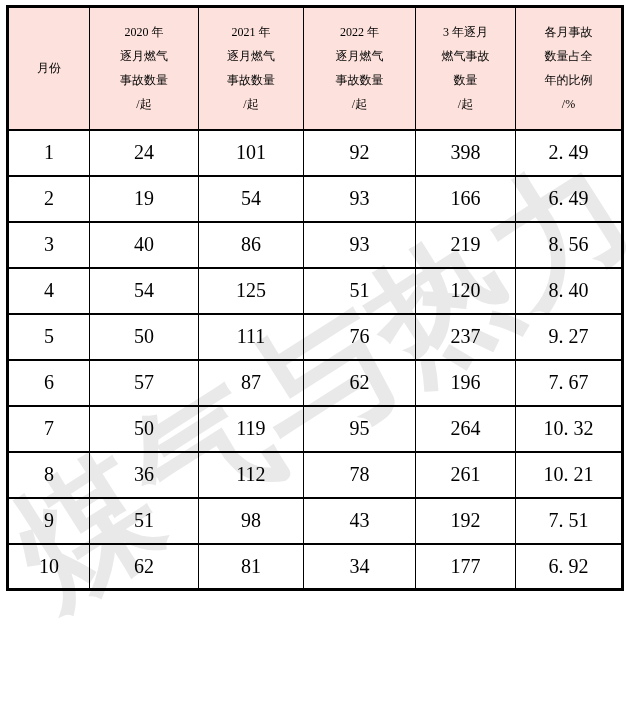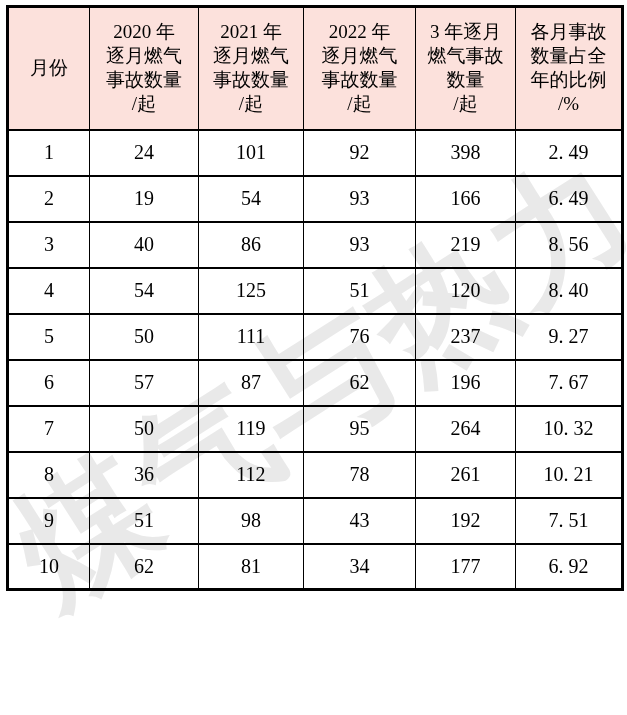--- a/index.html
+++ b/index.html
@@ -49,21 +49,21 @@
     border-bottom: 2px solid #000000;
     text-align: center;
     vertical-align: middle;
     background: transparent;
     color: #000000;
   }
   .accident-table thead th {
     height: 123px;
     background: #fce1dc;
     font-weight: normal;
-    font-size: 19px;
+    font-size: 12px;
     line-height: 24px;
     padding: 2px 1px;
   }
   .accident-table thead th .hdr-line { display: block; }
   .accident-table tbody td {
     height: 46px;
     font-size: 20px;
   }
 </style>
 </head>

